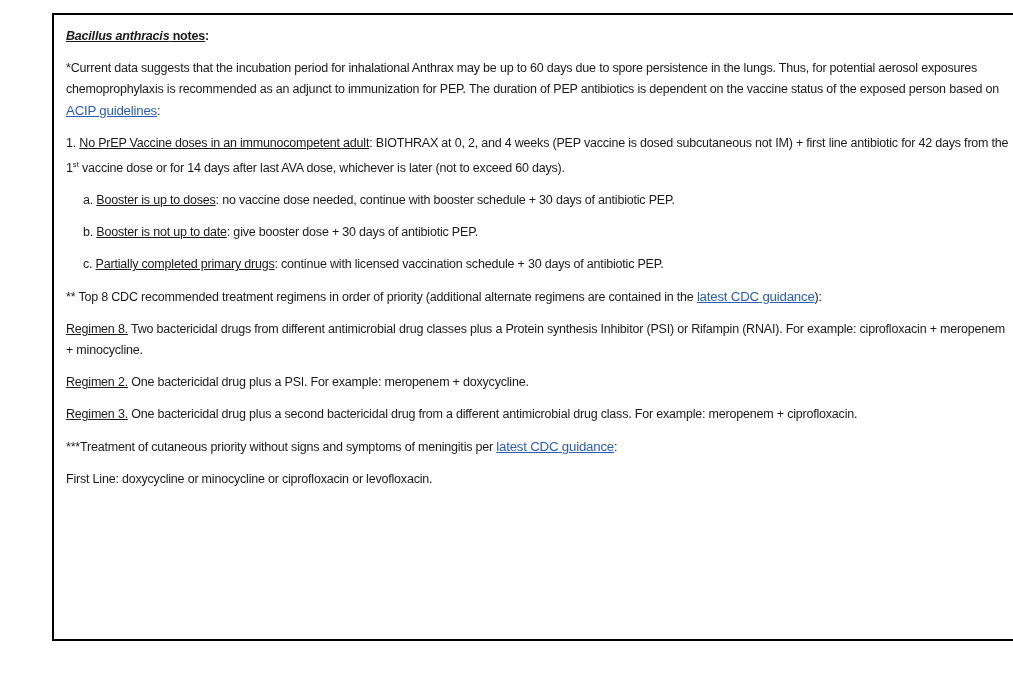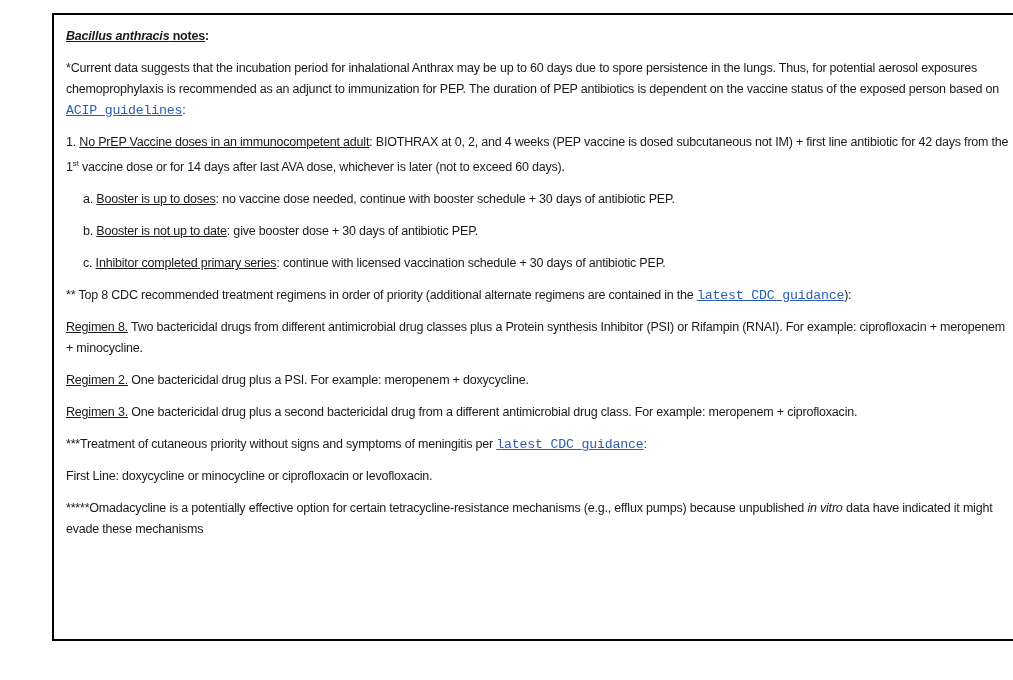--- a/index.html
+++ b/index.html
@@ -40,21 +40,21 @@
   }
   .doc-body p.indent { margin-left: 17px; }
   
   .b   { font-weight: 700; }
   .i   { font-style: italic; }
   .u   { text-decoration: underline; }
   .sup { vertical-align: super; font-size: 0.62em; letter-spacing: 0; }
   .link {
     color: var(--link-color, #2A5DB2);
     text-decoration: underline;
-    font-family: Liberation Mono, monospace;
+    font-family: Liberation Sans, sans-serif;
     font-size: 1.06em;
     cursor: pointer;
   }
   .gold {
     text-decoration: underline;
     text-decoration-style: dotted;
     text-decoration-color: var(--suggestion-color, #BF8F00);
     text-decoration-thickness: 2px;
     text-underline-offset: 3px;
   }
@@ -67,23 +67,22 @@
 <body>
 
 <div class="page">
   <div class="doc-box">
     <div class="doc-body">
         <p><span class="b i u">Bacillus anthracis</span><span class="b u"> notes</span><span class="b">:</span></p>
         <p><span>*Current data suggests that the incubation period for inhalational Anthrax may be up to 60 days due to spore persistence in the lungs. Thus, for potential aerosol exposures chemoprophylaxis is recommended as an adjunct to immunization for PEP. The duration of PEP antibiotics is dependent on the vaccine status of the exposed person based on </span><span class="link">ACIP guidelines</span><span>:</span></p>
         <p><span>1. </span><span class="u">No PrEP Vaccine doses in an immunocompetent adult</span><span>: BIOTHRAX at 0, 2, and 4 weeks (PEP vaccine is dosed subcutaneous not IM) + first line antibiotic for 42 days from the 1</span><span class="sup">st</span><span> vaccine dose or for 14 days after last AVA dose, whichever is later (not to exceed 60 days).</span></p>
         <p class="indent"><span>a. </span><span class="u">Booster is up to doses</span><span>: no vaccine dose needed, continue with booster schedule + 30 days of antibiotic PEP.</span></p>
         <p class="indent"><span>b. </span><span class="u">Booster is not up to date</span><span>: give booster dose + 30 days of antibiotic PEP.</span></p>
-        <p class="indent"><span>c. </span><span class="u">Inhibitor completed primary series</span><span>: continue with licensed vaccination schedule + 30 days of antibiotic PEP.</span></p>
+        <p class="indent"><span>c. </span><span class="u">Partially completed primary drugs</span><span>: continue with licensed vaccination schedule + 30 days of antibiotic PEP.</span></p>
         <p><span>** Top 8 CDC recommended treatment regimens in order of priority (additional alternate regimens are contained in the </span><span class="link">latest CDC guidance</span><span>):</span></p>
         <p><span class="u">Regimen 8.</span><span> Two bactericidal drugs from different antimicrobial drug classes plus a Protein synthesis Inhibitor (PSI) or Rifampin (RNAI). For example: ciprofloxacin + meropenem + minocycline.</span></p>
         <p><span class="u">Regimen 2.</span><span> One bactericidal drug plus a PSI. For example: meropenem + doxycycline.</span></p>
         <p><span class="u">Regimen 3.</span><span> One bactericidal drug plus a second bactericidal drug from a different antimicrobial drug class. For example: meropenem + ciprofloxacin.</span></p>
         <p><span>***Treatment of cutaneous priority without signs and symptoms of meningitis per </span><span class="link">latest CDC guidance</span><span>:</span></p>
         <p><span>First Line: doxycycline or minocycline or ciprofloxacin or levofloxacin.</span></p>
-        <p><span>*****Omadacycline is a potentially effective option for certain tetracycline-resistance mechanisms (e.g., efflux pumps) because unpublished </span><span class="i">in vitro</span><span> data have indicated it might evade these mechanisms</span></p>
       </div>
   </div>
 </div>
 
 </body></html>

